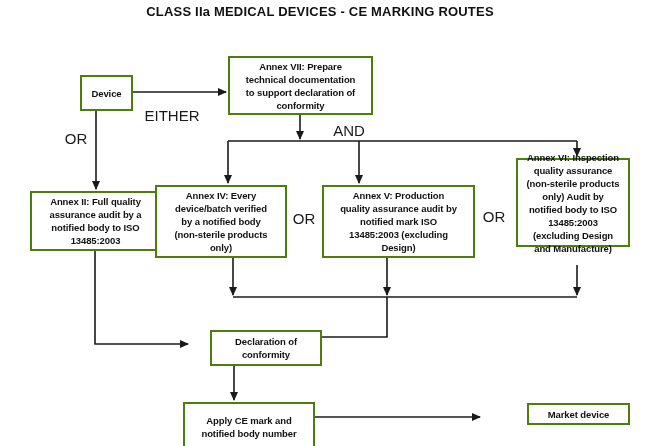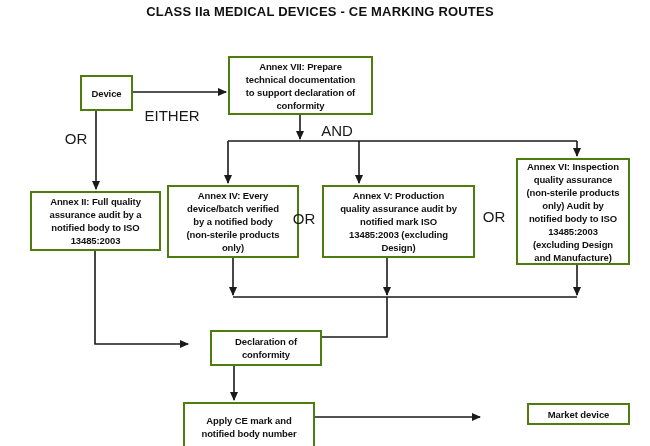--- a/index.html
+++ b/index.html
@@ -53,30 +53,30 @@
     position: absolute;
     color: #1a1a1a;
     font-size: 15px;
     font-weight: normal;
     text-align: center;
   }
   
   #box-device      { left: 80px;  top: 75px;  width: 53px;  height: 36px; }
   #box-annex-vii   { left: 228px; top: 56px;  width: 145px; height: 59px; }
   #box-annex-ii    { left: 9px;   top: 191px; width: 131px; height: 60px; margin-left: 21px; }
-  #box-annex-iv    { left: 167px; top: 185px; width: 132px; height: 73px; }
+  #box-annex-iv    { left: 155px; top: 185px; width: 132px; height: 73px; }
   #box-annex-v     { left: 322px; top: 185px; width: 153px; height: 73px; }
-  #box-annex-vi    { left: 516px; top: 158px; width: 114px; height: 107px; }
+  #box-annex-vi    { left: 516px; top: 158px; width: 114px; height: 89px; }
   #box-declaration { left: 190px; top: 330px; width: 112px; height: 36px; margin-left: 20px; }
   #box-apply-ce    { left: 183px; top: 402px; width: 132px; height: 49px; }
   #box-market      { left: 482px; top: 403px; width: 103px; height: 22px; margin-left: 45px; }
   
   #label-either   { left: 143px; top: 79px;  width: 58px; margin-top: 28px; }
   #label-or-left  { left: 60px;  top: 130px; width: 32px; }
-  #label-and      { left: 316px; top: 122px; width: 42px; }
+  #label-and      { left: 328px; top: 122px; width: 42px; }
   #label-or-mid   { left: 288px; top: 210px; width: 32px; }
   #label-or-right { left: 478px; top: 208px; width: 32px; }
 </style>
 </head>
 <body>
 
 <div id="canvas">
 
   <div class="title">CLASS IIa MEDICAL DEVICES - CE MARKING ROUTES</div>
 

